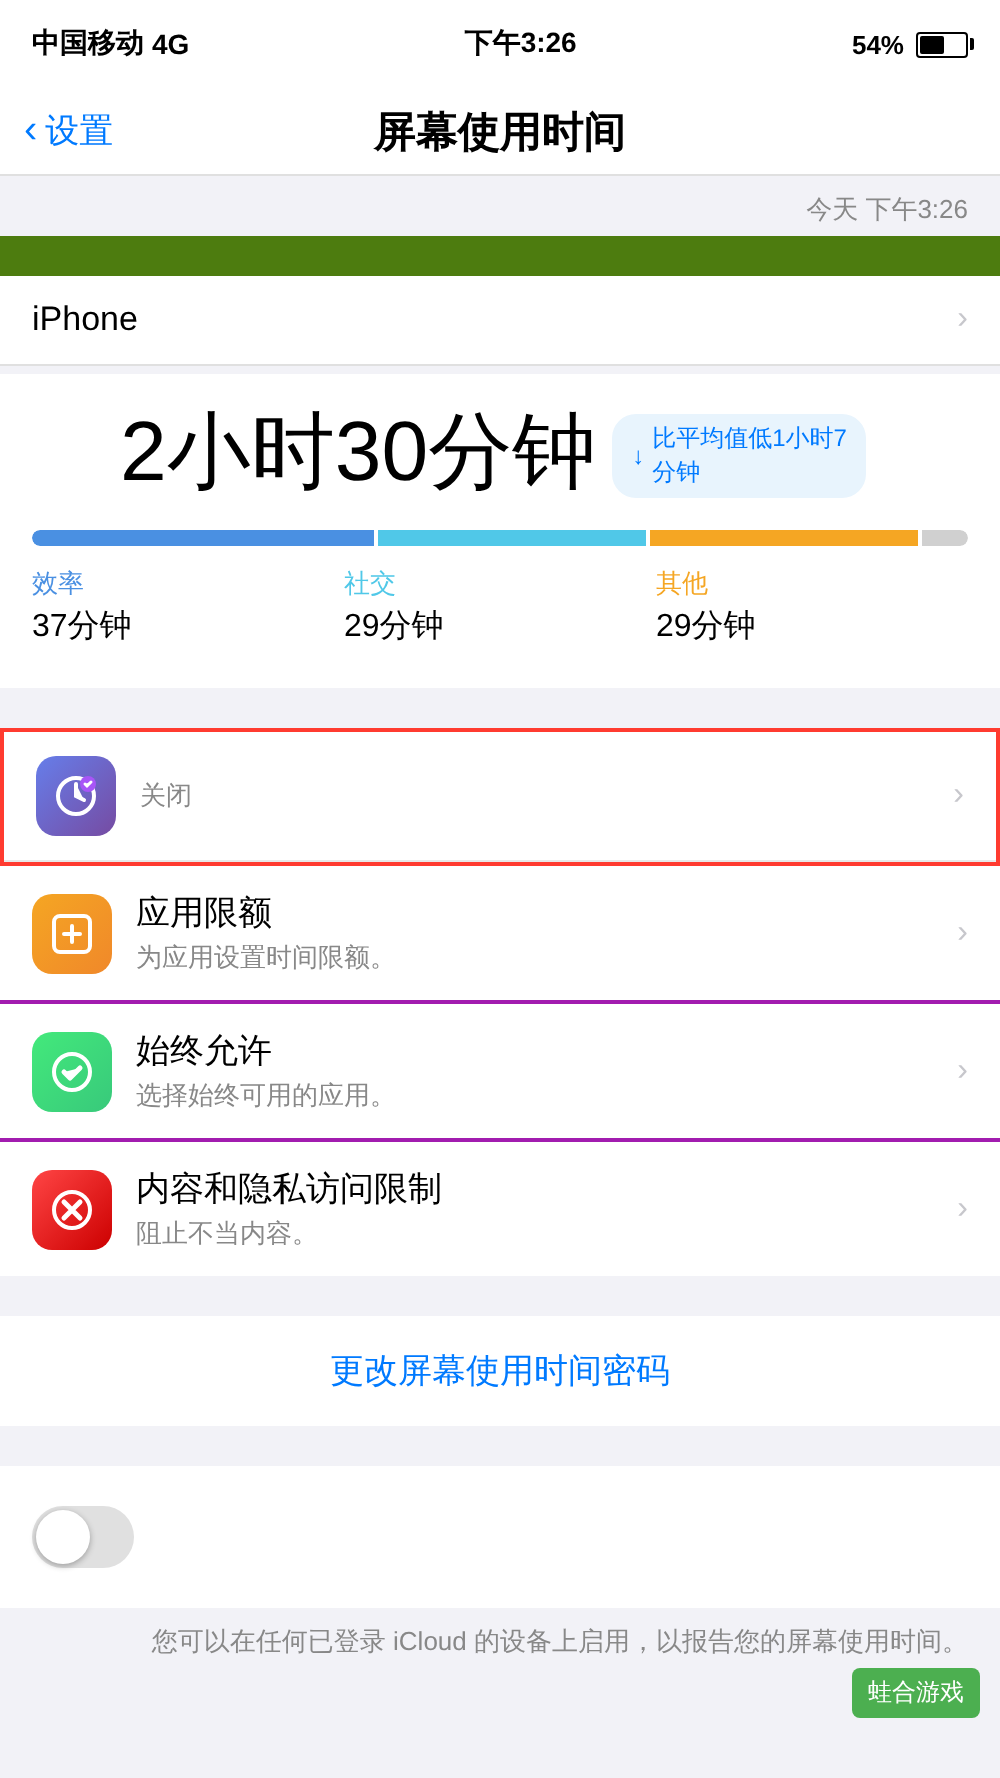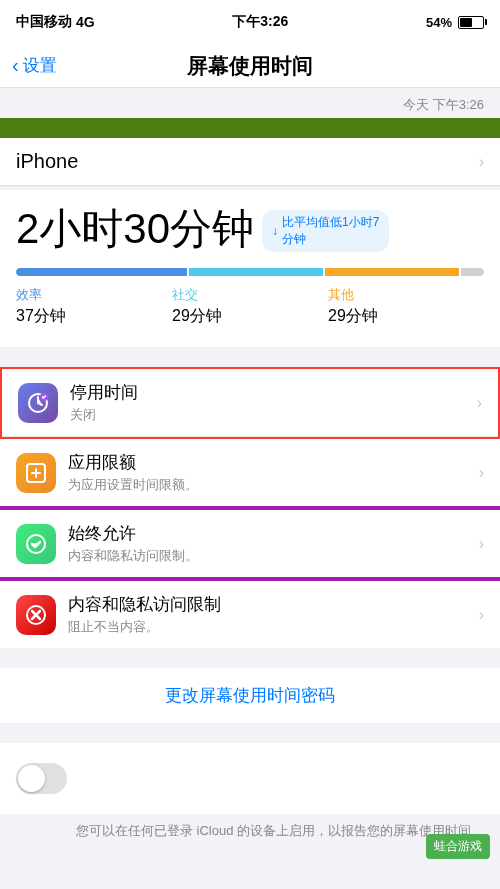--- a/index.html
+++ b/index.html
@@ -110,21 +110,21 @@
     .iphone-row {
       background: #fff;
       display: flex;
       align-items: center;
       justify-content: space-between;
       padding: 12px 16px;
       border-bottom: 1px solid #e0e0e0;
       margin-top: 20px;
     }
     .iphone-label {
-      font-size: 20px;
+      font-size: 17px;
       color: #000;
     }
     .chevron {
       color: #c7c7cc;
       font-size: 16px;
     }
 
     
     .stats-section {
       background: #fff;
@@ -146,20 +146,21 @@
       padding: 4px 10px;
       font-size: 12px;
       color: #007aff;
       gap: 4px;
       margin-left: 8px;
       vertical-align: middle;
     }
     .time-row {
       display: flex;
       align-items: center;
+      margin-left: 44px;
     }
     
     .progress-bar {
       display: flex;
       height: 8px;
       border-radius: 4px;
       overflow: hidden;
       margin: 12px 0 10px;
       gap: 2px;
     }
@@ -203,21 +204,21 @@
     
     .list-section {
       background: #fff;
       margin-top: 20px;
       border-radius: 0;
     }
     .list-item {
       display: flex;
       align-items: center;
       padding: 12px 16px;
-      border-bottom: 4px solid #a21caf;
+      border-bottom: 2px solid #a21caf;
       position: relative;
     }
     .list-item:last-child {
       border-bottom: none;
     }
     .item-icon {
       width: 40px;
       height: 40px;
       border-radius: 10px;
       margin-right: 12px;
@@ -396,21 +397,20 @@
       <div class="list-item" style="border-bottom: 1px solid #e8e8e8;">
         <div class="item-icon icon-downtime">
           <svg width="24" height="24" viewBox="0 0 24 24" fill="white">
             <circle cx="12" cy="12" r="9" fill="none" stroke="white" stroke-width="2"></circle>
             <path d="M12 6v6l4 2" stroke="white" stroke-width="2" stroke-linecap="round"></path>
             <circle cx="18" cy="6" r="4" fill="#a855f7"></circle>
             <path d="M16.5 6l1 1 2-2" stroke="white" stroke-width="1.5" stroke-linecap="round"></path>
           </svg>
         </div>
         <div class="item-text">
-          <div class="item-title">停用时间</div>
           <div class="item-subtitle">关闭</div>
         </div>
         <span class="item-chevron">›</span>
       </div>
     </div>
 
     <div class="list-item">
       <div class="item-icon" style="background: linear-gradient(135deg, #f5a623 0%, #f0882a 100%);">
         <svg width="24" height="24" viewBox="0 0 24 24" fill="white">
           <rect x="3" y="3" width="18" height="18" rx="3" fill="none" stroke="white" stroke-width="2"></rect>
@@ -426,21 +426,21 @@
 
     <div class="list-item">
       <div class="item-icon" style="background: linear-gradient(135deg, #43e97b 0%, #38c97b 100%);">
         <svg width="24" height="24" viewBox="0 0 24 24" fill="white">
           <circle cx="12" cy="12" r="9" fill="none" stroke="white" stroke-width="2"></circle>
           <path d="M8 12l3 3 5-5" stroke="white" stroke-width="2.5" stroke-linecap="round" stroke-linejoin="round"></path>
         </svg>
       </div>
       <div class="item-text">
         <div class="item-title">始终允许</div>
-        <div class="item-subtitle">内容和隐私访问限制。</div>
+        <div class="item-subtitle">选择始终可用的应用。</div>
       </div>
       <span class="item-chevron">›</span>
     </div>
 
     <div class="list-item">
       <div class="item-icon" style="background: linear-gradient(135deg, #ff4545 0%, #cc0000 100%);">
         <svg width="24" height="24" viewBox="0 0 24 24" fill="white">
           <circle cx="12" cy="12" r="9" fill="none" stroke="white" stroke-width="2"></circle>
           <path d="M8 8l8 8M16 8l-8 8" stroke="white" stroke-width="2.5" stroke-linecap="round"></path>
         </svg>

